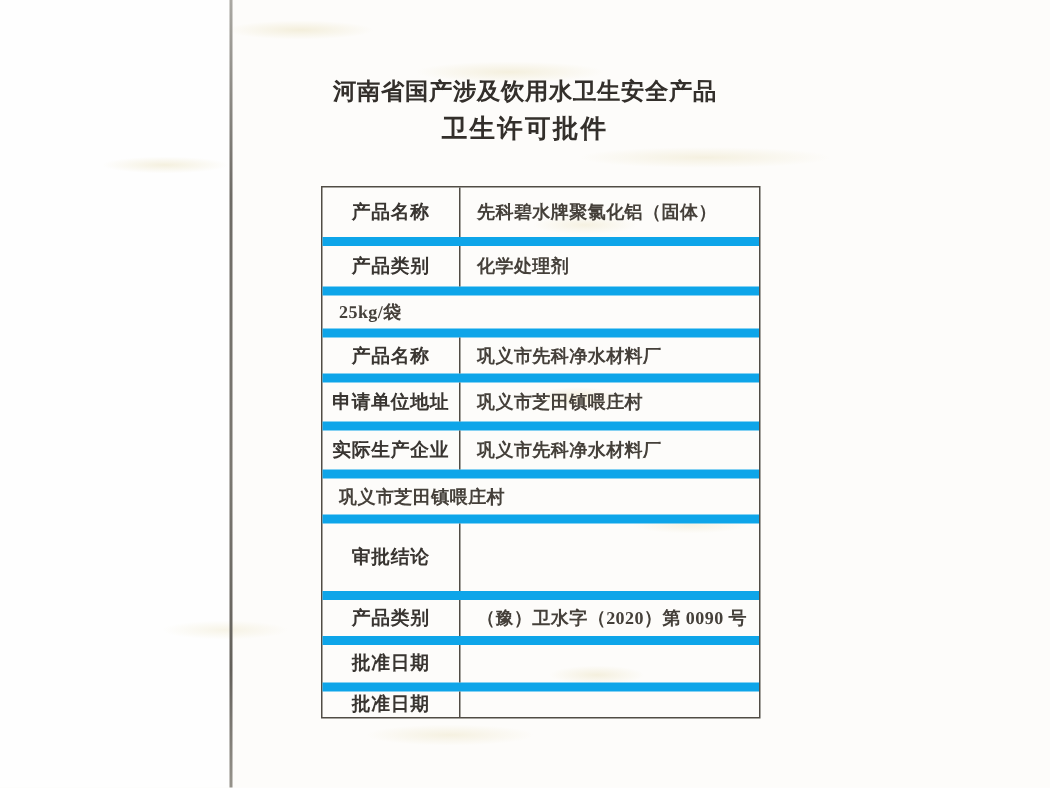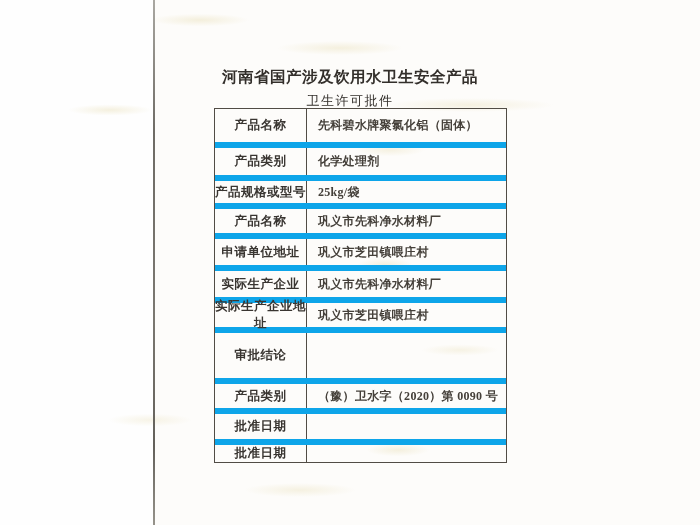--- a/index.html
+++ b/index.html
@@ -29,31 +29,31 @@
       radial-gradient(ellipse 80px 10px at 300px 490px, rgba(222,208,150,.25), transparent 70%),
       radial-gradient(ellipse 60px 9px at 150px 420px, rgba(222,208,150,.22), transparent 70%),
       radial-gradient(ellipse 55px 8px at 460px 350px, rgba(222,208,150,.22), transparent 70%);
   }
   
   .page-edge{
     position:absolute;left:153px;top:0;width:2px;height:525px;
     background:linear-gradient(#aaa8a2, #6e6b65 25%, #7b7871 60%, #63605a 85%, #96938b);
   }
   .doc-title{
-    position:absolute;left:190px;top:67px;width:320px;
+    position:absolute;left:190px;top:52px;width:320px;
     text-align:center;color:#332f2b;
   }
   .doc-title .t1{
     font-size:15.5px;font-weight:700;letter-spacing:.5px;line-height:20px;
   }
   .doc-title .t2{
-    font-size:13px;font-weight:400;letter-spacing:1.5px;line-height:20px;margin-top:4px;
+    font-size:17px;font-weight:700;letter-spacing:1.5px;line-height:20px;margin-top:4px;
   }
   .permit-table{
-    position:absolute;left:214px;top:108px;width:293px;
+    position:absolute;left:214px;top:124px;width:293px;
     border:1px solid #514c45;
     box-sizing:border-box;
     background:transparent;
   }
   .trow{
     display:flex;box-sizing:border-box;
   }
   .trow + .trow{border-top:6px solid #0ea5e9;}
   .cell-label{
     width:92px;box-sizing:border-box;
@@ -93,37 +93,35 @@
 <div class="permit-table">
   <div class="trow r1">
     <div class="cell-label">产品名称</div>
     <div class="cell-value">先科碧水牌聚氯化铝（固体）</div>
   </div>
   <div class="trow r2">
     <div class="cell-label">产品类别</div>
     <div class="cell-value">化学处理剂</div>
   </div>
   <div class="trow r3">
-    <div class="cell-label">产品规格或型号</div>
     <div class="cell-value">25kg/袋</div>
   </div>
   <div class="trow r4">
     <div class="cell-label">产品名称</div>
     <div class="cell-value">巩义市先科净水材料厂</div>
   </div>
   <div class="trow r5">
     <div class="cell-label">申请单位地址</div>
     <div class="cell-value">巩义市芝田镇喂庄村</div>
   </div>
   <div class="trow r6">
     <div class="cell-label">实际生产企业</div>
     <div class="cell-value">巩义市先科净水材料厂</div>
   </div>
   <div class="trow r7">
-    <div class="cell-label">实际生产企业地址</div>
     <div class="cell-value">巩义市芝田镇喂庄村</div>
   </div>
   <div class="trow r8">
     <div class="cell-label">审批结论</div>
   </div>
   <div class="trow r9">
     <div class="cell-label">产品类别</div>
     <div class="cell-value">（豫）卫水字（2020）第 0090 号</div>
   </div>
   <div class="trow r10">

